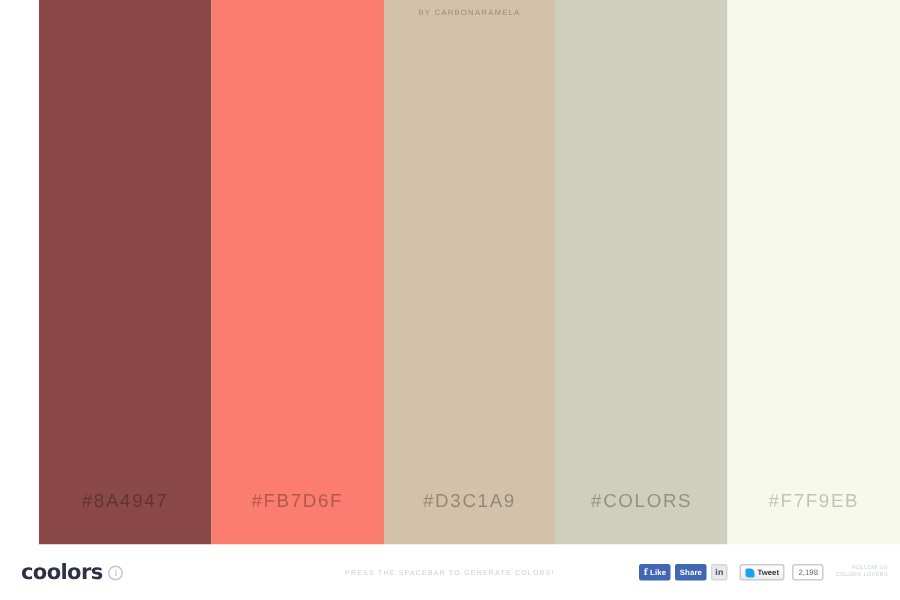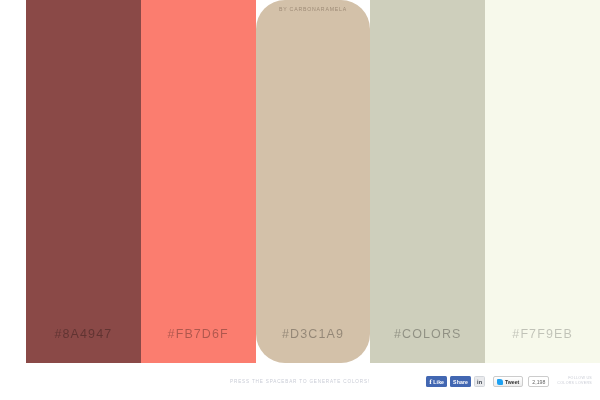--- a/index.html
+++ b/index.html
@@ -173,37 +173,41 @@
   <div class="palette">
 
     <div class="swatch dark" style="background: rgb(138, 73, 71); margin-left: 26px;">
       <div class="swatch-label">#8A4947</div>
     </div>
 
     <div class="swatch dark" style="background: rgb(251, 125, 111); text-decoration: underline;">
       <div class="swatch-label">#FB7D6F</div>
     </div>
 
-    <div class="swatch dark" style="background: rgb(211, 193, 169); border-radius: 29px;">
+    <div class="swatch dark" style="background: rgb(211, 193, 169);">
       <div class="attribution">BY CARBONARAMELA</div>
       <div class="swatch-label">#D3C1A9</div>
     </div>
 
     <div class="swatch dark" style="background: rgb(206, 207, 188);">
       <div class="swatch-label">#COLORS</div>
     </div>
 
     <div class="swatch light" style="background: rgb(247, 249, 235);">
       <div class="swatch-label">#F7F9EB</div>
     </div>
 
   </div>
 
   <div class="footer">
 
+    <div class="logo-wrap">
+      <span class="logo-text">coolors</span>
+      <span class="info-icon">i</span>
+    </div>
 
     <div class="hint">PRESS THE SPACEBAR TO GENERATE COLORS!</div>
 
     <div class="social">
 
       <div class="fb-btn">
         <span class="fb-glyph">f</span>
         <span>Like</span>
       </div>
 

